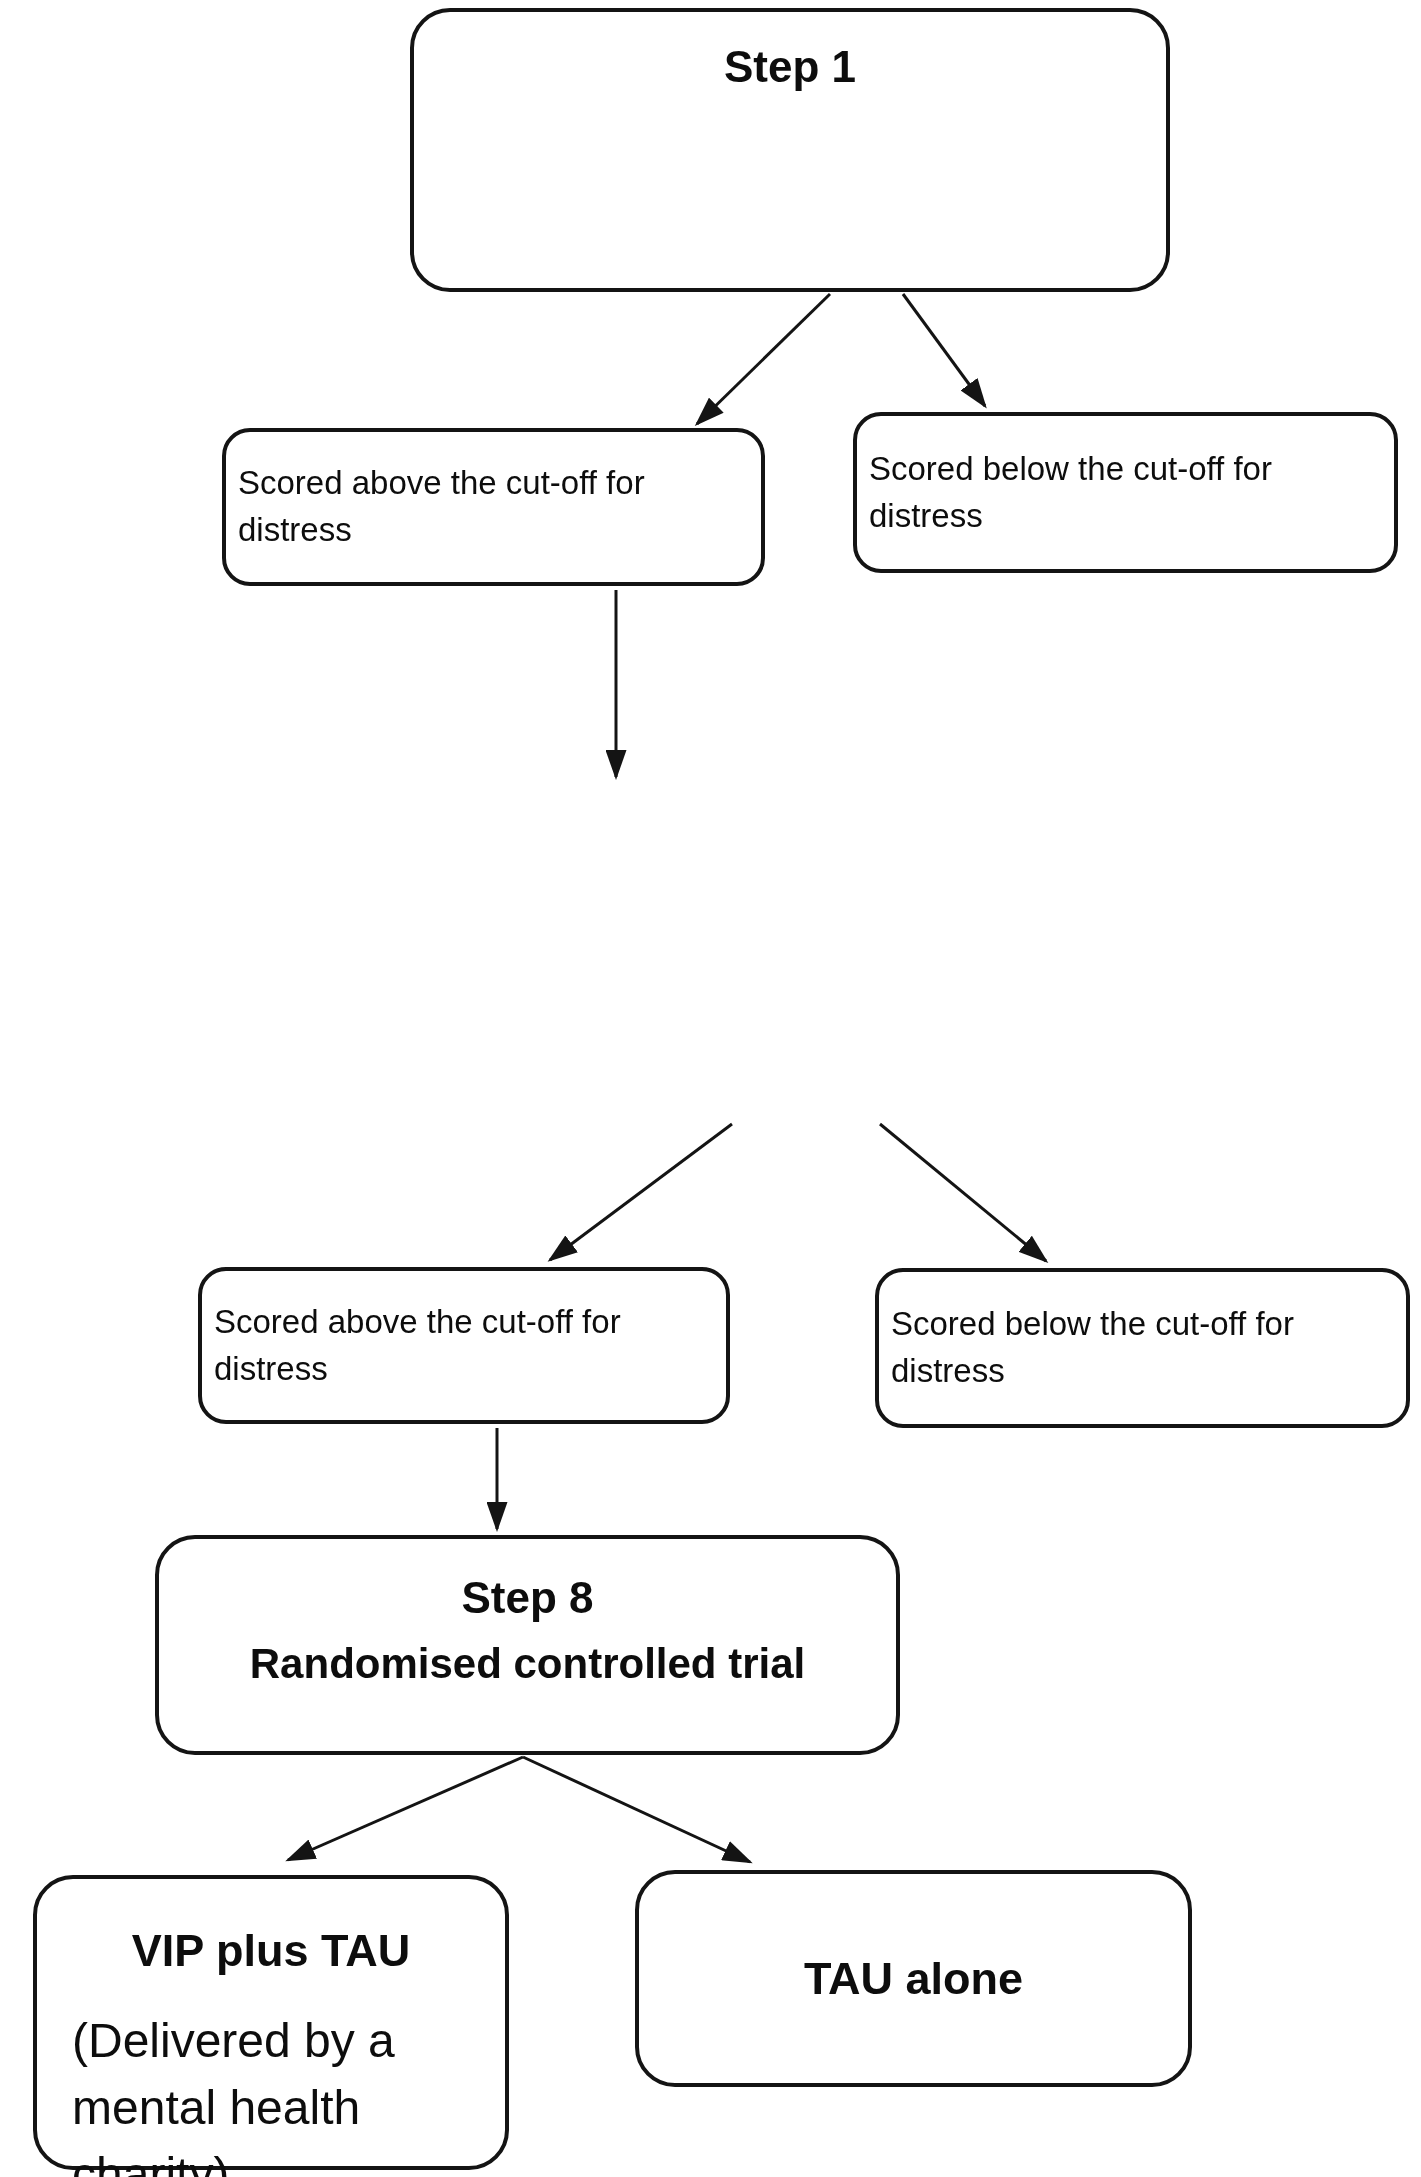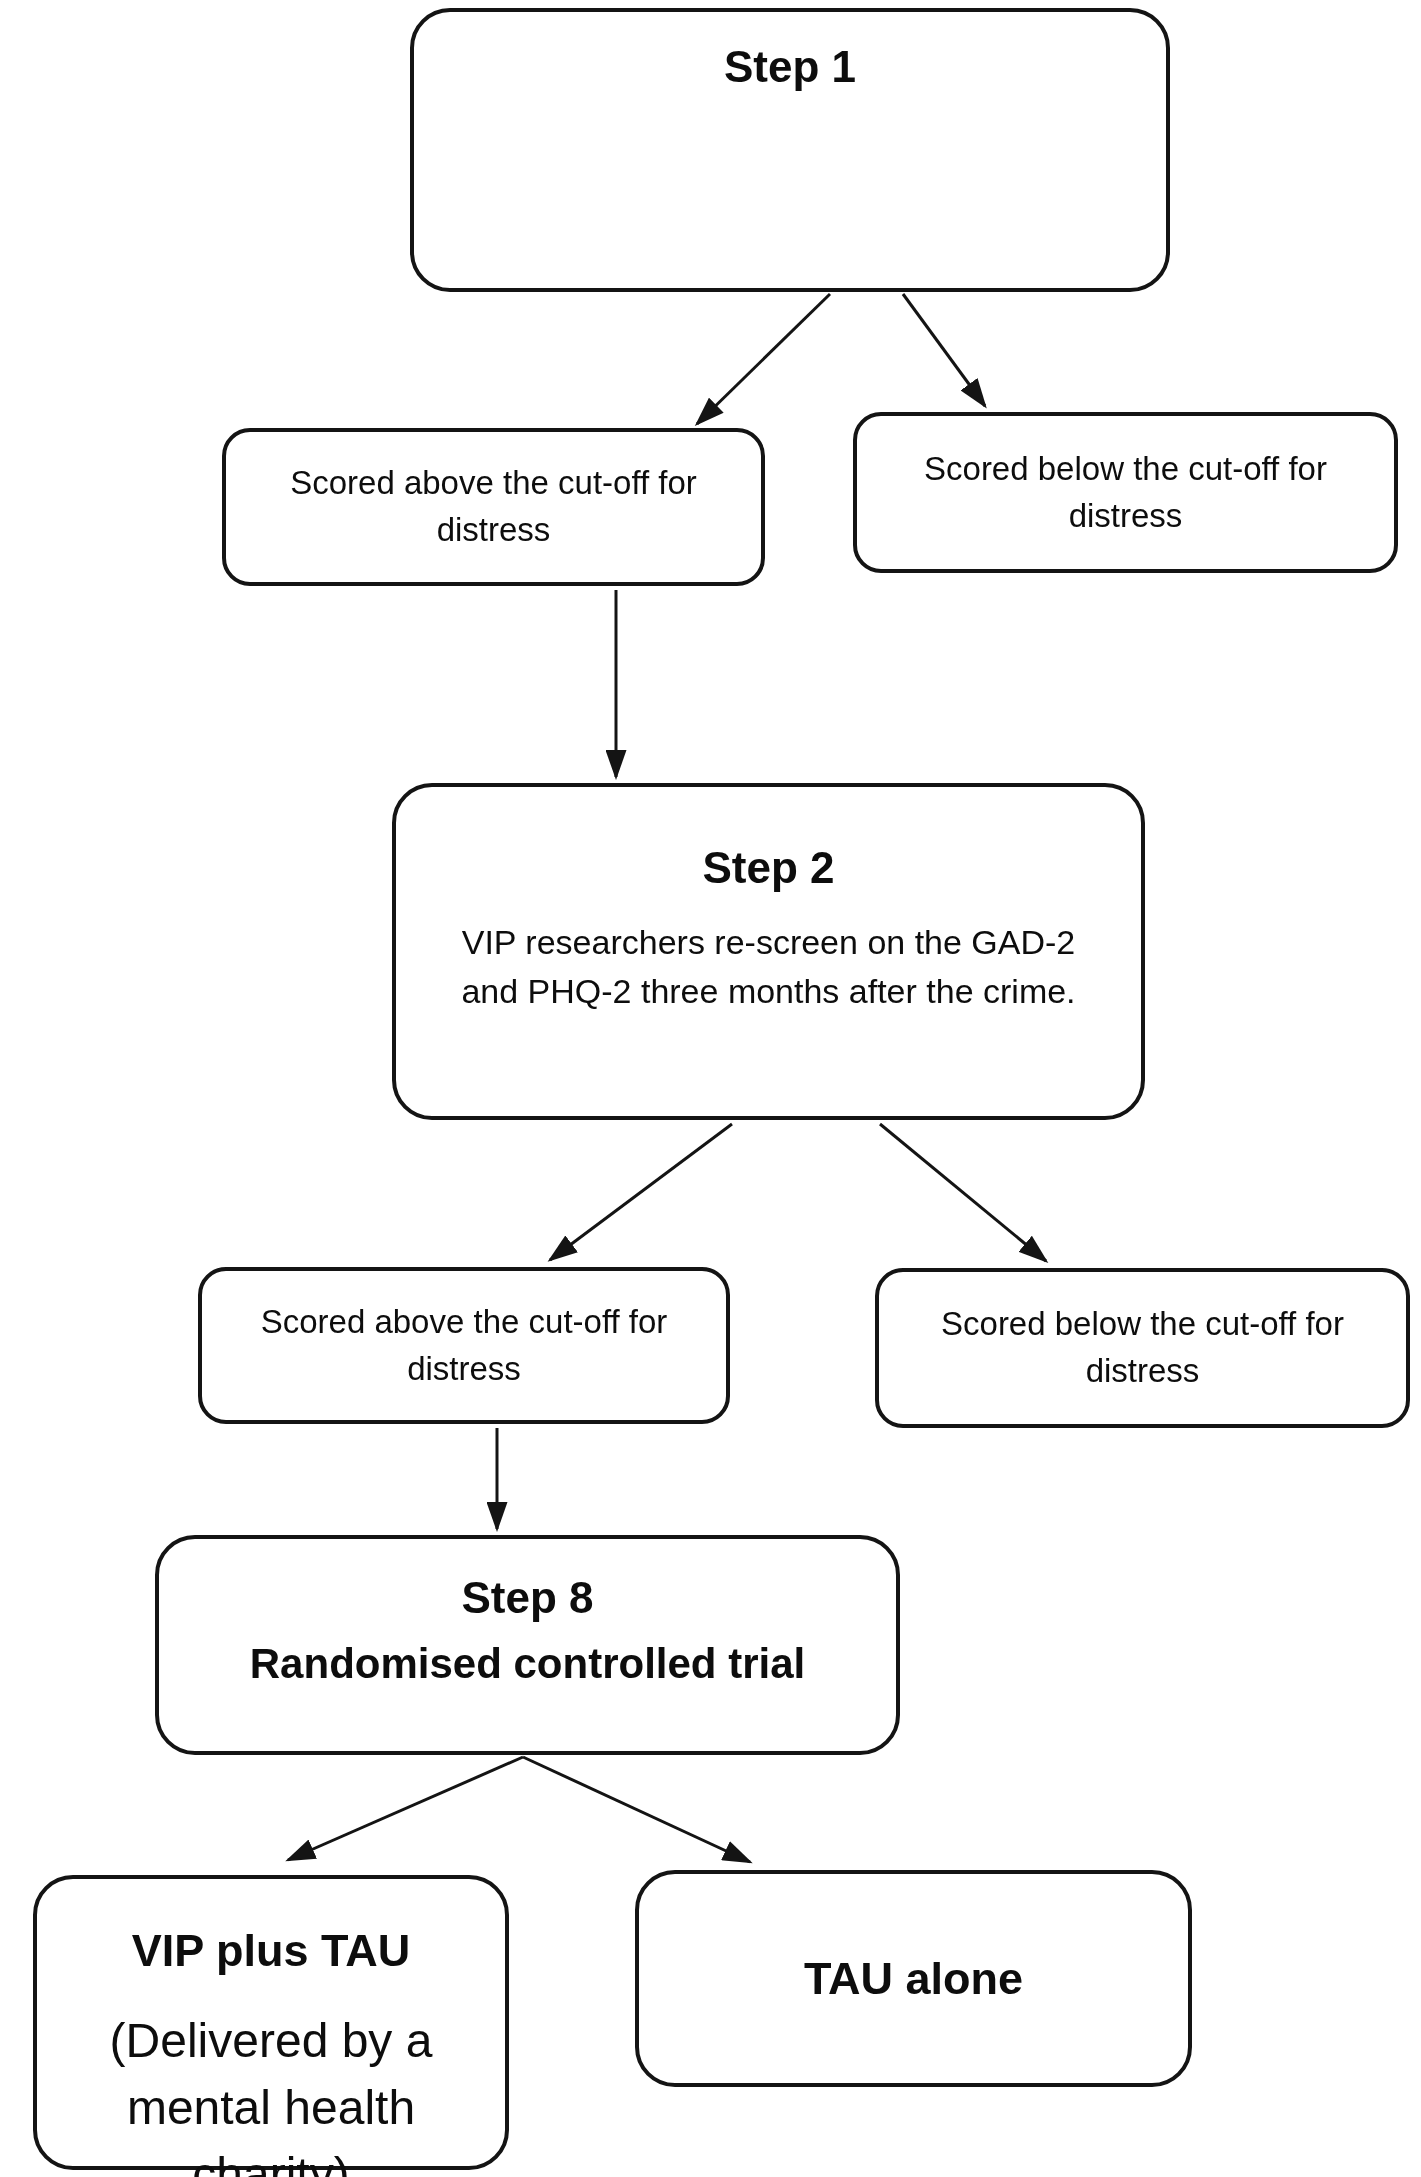--- a/index.html
+++ b/index.html
@@ -24,21 +24,20 @@
     pointer-events: none;
   }
   .node {
     position: absolute;
     box-sizing: border-box;
     background: #ffffff;
     border: 4px solid #141414;
     display: flex;
     flex-direction: column;
     align-items: center;
-    text-align: center;
   }
   .node.small { border-radius: 28px; justify-content: center; }
   .node.big   { border-radius: 40px; }
   .node-title {
     font-weight: bold;
     font-size: 44px;
     line-height: 1.15;
   }
   .node-body {
     font-size: 34px;
@@ -90,24 +89,20 @@
   </div>
 
   <div class="node small scored" style="left:222px; top:428px; width:543px; height:158px;">
     <div class="label">Scored above the cut-off for distress</div>
   </div>
 
   <div class="node small scored" style="left:853px; top:412px; width:545px; height:161px;">
     <div class="label">Scored below the cut-off for distress</div>
   </div>
 
-  <div class="node big" id="step2" style="left:392px; top:783px; width:753px; height:337px;">
-    <div class="node-title">Step 2</div>
-    <div class="node-body">VIP researchers re-screen on the GAD-2 and PHQ-2 three months after the crime.</div>
-  </div>
 
   <div class="node small scored" style="left:198px; top:1267px; width:532px; height:157px;">
     <div class="label">Scored above the cut-off for distress</div>
   </div>
 
   <div class="node small scored" style="left:875px; top:1268px; width:535px; height:160px;">
     <div class="label">Scored below the cut-off for distress</div>
   </div>
 
   <div class="node big" id="step3" style="left:155px; top:1535px; width:745px; height:220px;">

